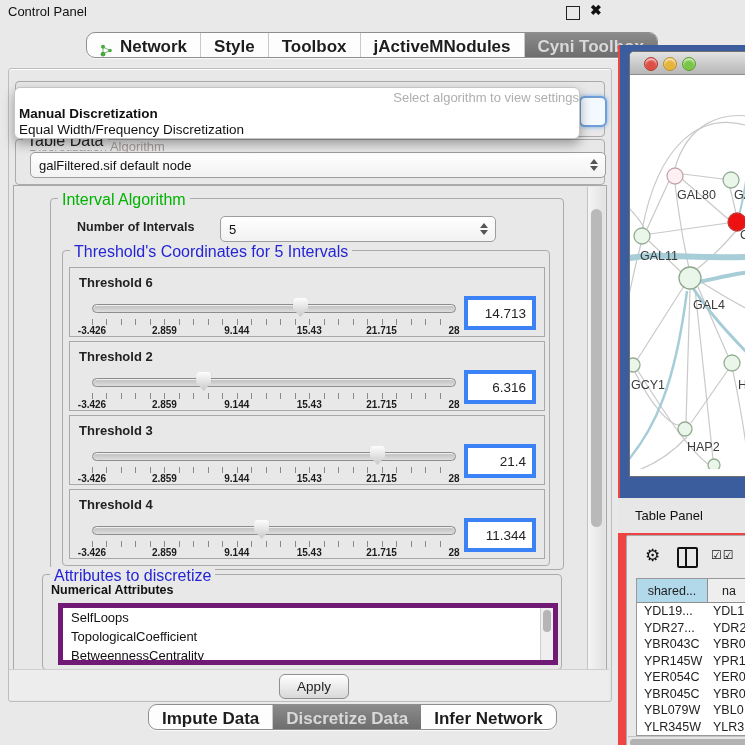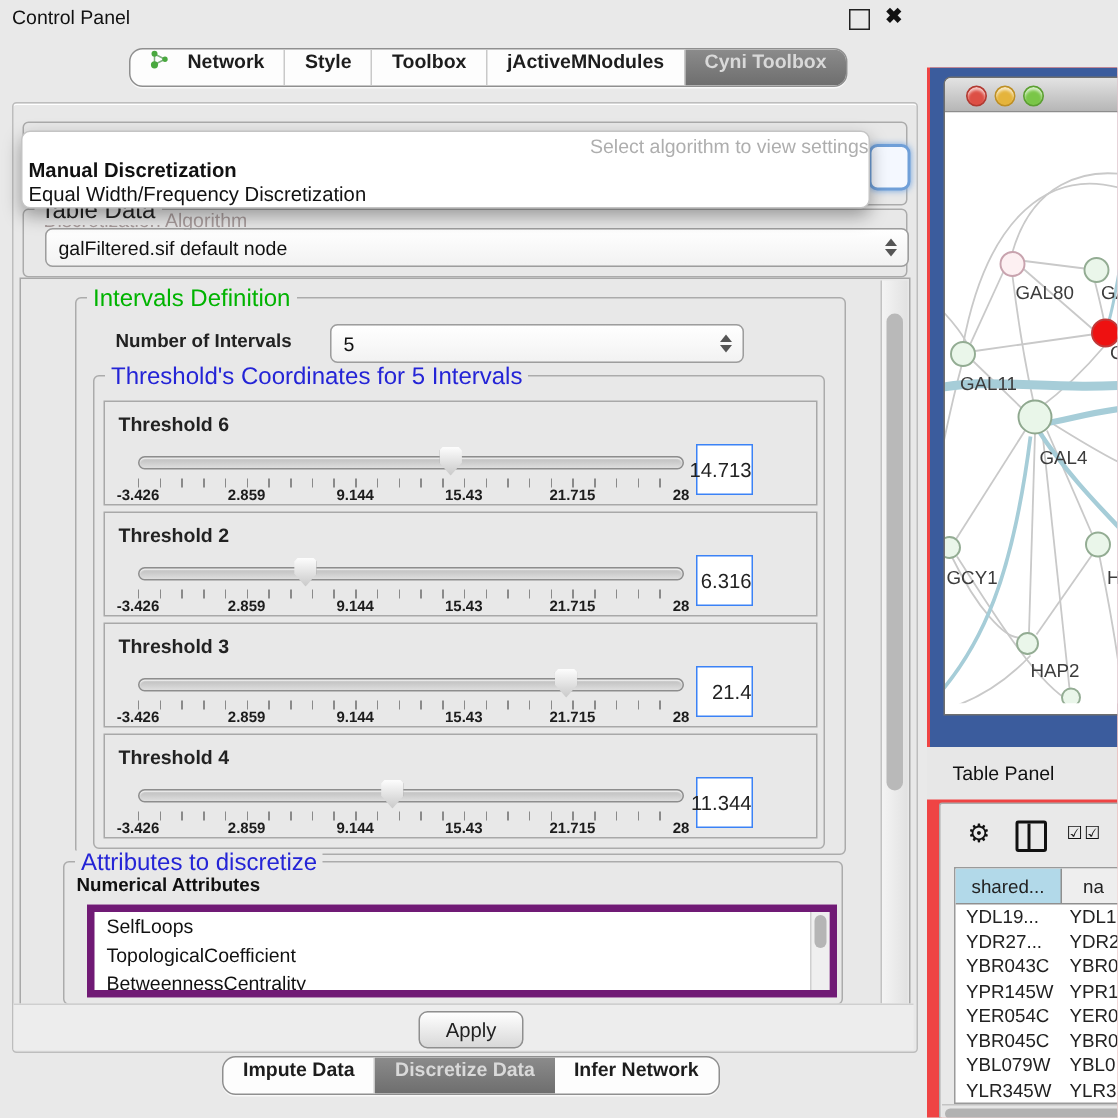--- a/index.html
+++ b/index.html
@@ -5,21 +5,21 @@
   html,body{margin:0;padding:0;}
   body{width:745px;height:745px;position:relative;overflow:hidden;background:#e9e9e9;
        font-family:"Liberation Sans",sans-serif;color:#222;font-size:13px;}
   
   .cp-titlebar{position:absolute;left:0;top:0;width:618px;height:22px;}
   .cp-title{position:absolute;left:8px;top:4px;font-size:13px;color:#111;}
   .cp-float{position:absolute;left:566px;top:3px;width:12px;height:12px;border:1.5px solid #222;margin-top:3px;}
   .cp-close{position:absolute;left:590px;top:2px;font-size:14px;font-weight:bold;color:#111;}
   
   .tabgroup{position:absolute;display:flex;background:#fdfdfd;border:1px solid #8f8f8f;border-radius:9px;overflow:hidden;height:24px;box-shadow:0 1px 0 rgba(255,255,255,.7);}
-  .tab{display:flex;align-items:flex-start;gap:12px;padding:0 13px;font-size:13px;font-weight:bold;color:#1d1d1d;border-right:1px solid #c9c9c9;cursor:default;}
+  .tab{display:flex;align-items:flex-end;gap:7px;padding:0 13px;font-size:17px;font-weight:bold;color:#1d1d1d;border-right:1px solid #c9c9c9;cursor:default;}
   .tab:last-child{border-right:none;}
   .tab.sel{background:linear-gradient(#8b8b8b,#6e6e6e);color:#d9d9d9;border-right:none;}
   .toptabs{left:86px;top:32px;}
   .bottomtabs{left:148px;top:704px;}
   
   .outer-panel{position:absolute;left:8px;top:68px;width:602px;height:632px;background:#e8e8e8;
      border:1px solid #bdbdbd;border-radius:3px;box-shadow:inset 0 1px 0 #fff;}
   .titled{position:absolute;border:1px solid #ababab;border-radius:4px;}
   .titled>.tlabel{position:absolute;top:-8px;left:7px;background:#e8e8e8;padding:0 4px;font-size:16px;}
   .algo-label{position:absolute;left:20px;top:70px;font-size:13px;color:#a89c9c;}
@@ -61,22 +61,22 @@
   .slider{position:absolute;left:22px;top:30px;width:362px;height:34px;}
   .track{position:absolute;left:0;top:6px;width:100%;height:7px;border:1px solid #8d8d8d;border-radius:5px;
      background:linear-gradient(#bcbcbc,#dedede);box-shadow:inset 0 1px 1px rgba(255,255,255,.8);}
   .thumb{position:absolute;top:0;width:15px;height:19px;background:linear-gradient(#fdfdfd,#c9c9c9);
      clip-path:polygon(14% 0,86% 0,100% 12%,100% 55%,50% 100%,0 55%,0 12%);
      filter:drop-shadow(0 0 1px #666);}
   .ticks{position:absolute;left:0;top:21px;width:100%;height:6px;
      background:repeating-linear-gradient(90deg,#8a8a8a 0,#8a8a8a 1px,transparent 1px,transparent 4%);}
   .ticklabels{position:absolute;left:0;top:27px;width:100%;height:12px;}
   .ticklabel{position:absolute;transform:translateX(-50%);font-size:10px;font-weight:bold;color:#1c1c1c;white-space:nowrap;}
-  .valuebox{position:absolute;left:394px;width:38px;height:34px;background:#fff;border:1px solid #3b82f6;
-     display:flex;align-items:center;justify-content:flex-end;box-sizing:border-box;font-size:13.5px;}
+  .valuebox{position:absolute;left:394px;width:72px;height:34px;background:#fff;border:4px solid #3b82f6;
+     display:flex;align-items:center;justify-content:flex-end;padding-right:6px;box-sizing:border-box;font-size:13.5px;}
   
   .applyrow{position:absolute;left:0;top:600px;width:600px;height:30px;border-top:1px solid #cfcfcf;background:#ededed;}
   .apply-btn{position:absolute;left:270px;top:4px;width:68px;height:23px;border:1px solid #8f8f8f;border-radius:6px;
      background:linear-gradient(#ffffff,#d8d8d8);font-size:13.5px;display:flex;align-items:center;justify-content:center;}
   
   .right-region{position:absolute;left:618px;top:0;width:127px;height:745px;overflow:hidden;background:#ef4444;margin-top:45px;}
   .blue-bg{position:absolute;left:2px;top:0;width:125px;height:453px;background:#3b5c9d;}
   .mac-window{position:absolute;left:11px;top:6px;width:130px;height:424px;background:#fff;border:1px solid #6f6f6f;
      border-radius:5px 5px 0 0;overflow:hidden;}
   .mac-titlebar{position:absolute;left:0;top:0;right:0;height:22px;background:linear-gradient(#e3e3e3,#b6b6b6);border-bottom:1px solid #8d8d8d;}
@@ -152,21 +152,21 @@
       <span>galFiltered.sif default node</span>
       <span class="spin">
           <i class="up"></i>
           <i class="dn"></i>
         </span>
     </div>
   </div>
 
   <div class="scroll-panel">
     <div class="titled green-box">
-      <span class="tlabel">Intervals Definition</span>
+      <span class="tlabel">Interval Algorithm</span>
     </div>
     <div class="count-label">Number of Intervals</div>
     <div class="combo count-combo">
       <span>5</span>
       <span class="spin">
           <i class="up"></i>
           <i class="dn"></i>
         </span>
     </div>
 

